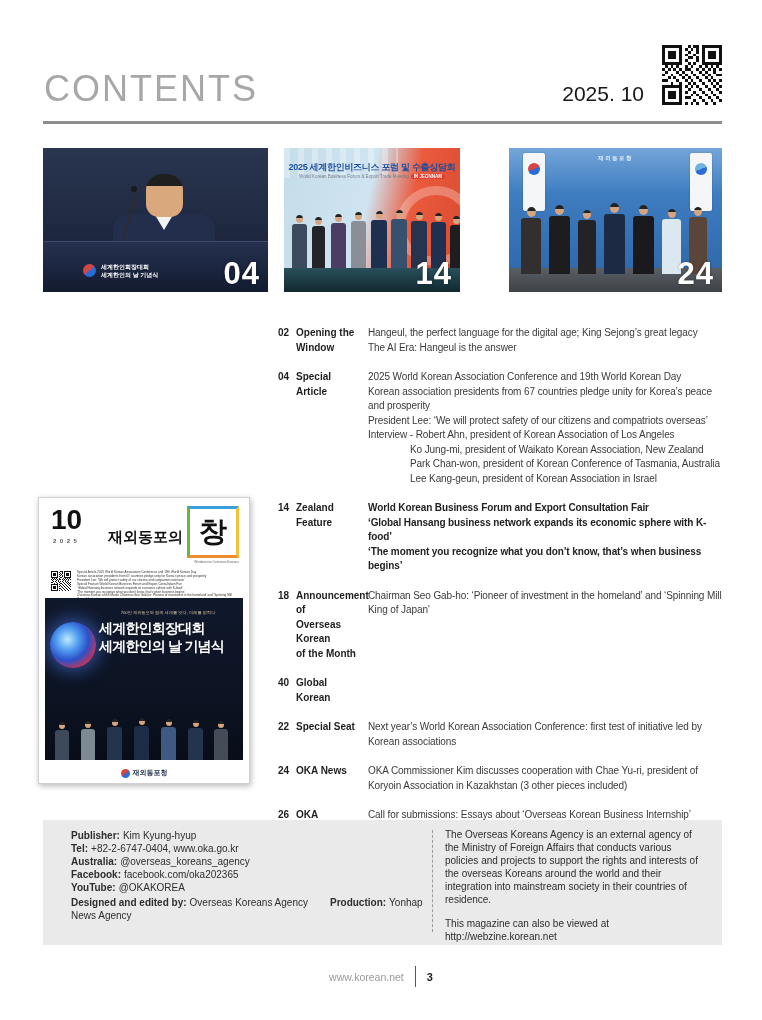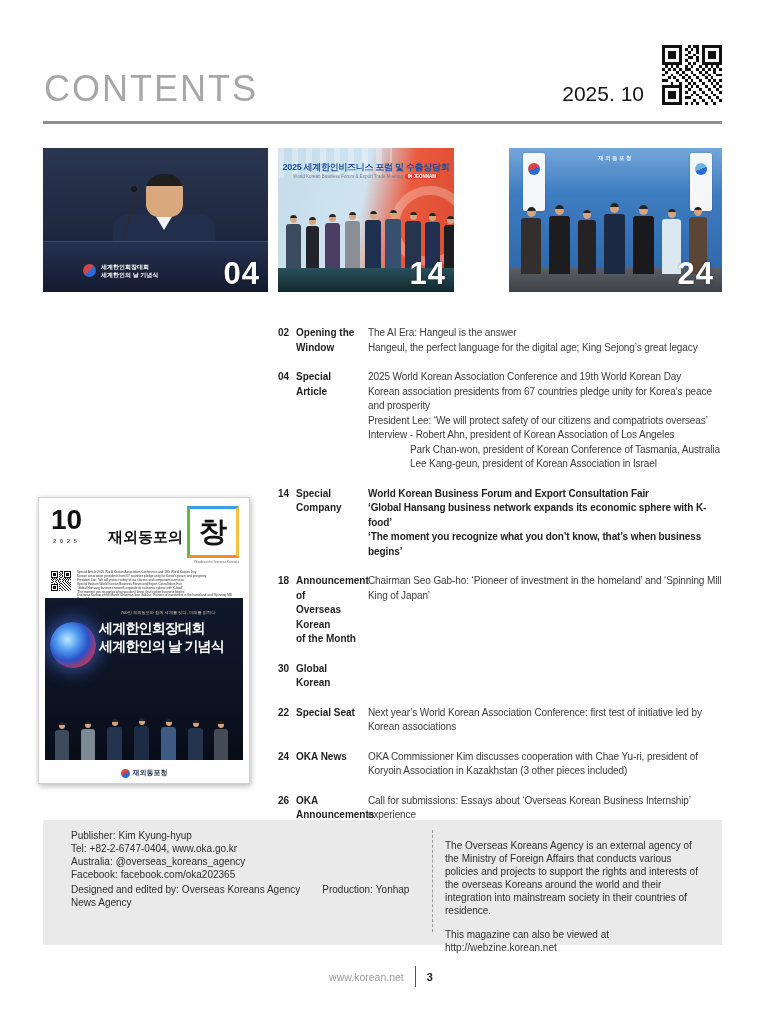--- a/index.html
+++ b/index.html
@@ -9,21 +9,21 @@
   
   .hdr-title{position:absolute;left:44px;top:68px;font-size:36px;font-weight:400;
              color:#a7a7a7;letter-spacing:2px;}
   .hdr-issue{position:absolute;right:118px;top:82px;font-size:21px;color:#161616;font-weight:400;}
   .hdr-qr{position:absolute;left:662px;top:45px;width:60px;height:60px;}
   .hdr-rule{position:absolute;left:43px;top:121px;width:679px;height:3px;background:#8d8d8d;}
 
   
   .photo{position:absolute;top:148px;height:144px;overflow:hidden;background:#222;}
   #photo1{left:43px;width:225px;}
-  #photo2{left:278px;width:176px;}
+  #photo2{left:284px;width:176px;}
   #photo3{left:509px;width:213px;}
   .pnum{position:absolute;right:8px;bottom:0px;font-size:31px;font-weight:bold;color:#fff;
         letter-spacing:1px;text-shadow:0 0 3px rgba(0,0,0,.35);}
   .pers{position:absolute;display:flex;flex-direction:column;align-items:center;}
   .pers i{display:block;}
   .hd{width:7px;height:8px;border-radius:50%;background:linear-gradient(#232323 36%,#d7a47e 36%);margin-bottom:1px;}
   .bd{border-radius:3px 3px 0 0;}
 
   
   .p1-bg{position:absolute;inset:0;background:linear-gradient(180deg,#2a3550 0%,#1f2940 55%,#141b2e 100%);}
@@ -99,25 +99,25 @@
   .cv-t1{position:absolute;left:54px;top:22px;font-size:14px;font-weight:bold;color:#fff;letter-spacing:-0.8px;}
   .cv-t2{position:absolute;left:54px;top:40px;font-size:14px;font-weight:bold;color:#fff;letter-spacing:-0.8px;}
   .cv-strip{position:absolute;left:0;bottom:5px;width:100%;display:flex;align-items:center;
             justify-content:center;gap:3px;}
   .cv-striptxt{font-size:7px;font-weight:bold;color:#1a2a4a;}
   .cv-logo{width:9px;height:9px;border-radius:50%;background:conic-gradient(from 230deg,#d64545 0 50%,#2b6bd4 0 100%);}
 
   
   .pub{position:absolute;left:43px;top:820px;width:679px;height:125px;background:#eaeaea;}
   .pub-left{position:absolute;left:28px;top:9px;width:358px;font-size:10px;line-height:13px;color:#2d2d2d;}
-  .plb{font-weight:normal;margin-right:3px;}
+  .plb{font-weight:bold;margin-right:3px;}
   .pub-credits{margin-top:2px;}
   .pub-credits .gap{display:inline-block;width:22px;}
   .pub-div{position:absolute;left:389px;top:10px;height:102px;border-left:1px dashed #9a9a9a;}
-  .pub-right{position:absolute;left:402px;top:19px;width:258px;font-size:10px;line-height:13px;color:#2d2d2d;}
+  .pub-right{position:absolute;left:402px;top:8px;width:258px;font-size:10px;line-height:13px;color:#2d2d2d;}
   .pub-right .p2{margin-top:11px;}
 
   
   .footer{position:absolute;left:0;top:966px;width:100%;display:flex;align-items:center;
           justify-content:center;gap:11px;}
   .f-url{font-size:10.5px;color:#9a9a9a;}
   .f-bar{width:1px;height:21px;background:#555;}
   .f-page{font-size:11px;font-weight:bold;color:#1d1d1d;}
 </style>
 </head>
@@ -253,60 +253,61 @@
     <div class="pnum">24</div>
   </div>
 
   <div class="toc">
 
     <div class="entry">
       <div class="enum">02</div>
       <div class="etitle">Opening the
 Window</div>
       <div>
+        <div class="eline">Hangeul, the perfect language for the digital age; King Sejong’s great legacy</div>
         <div class="eline">The AI Era: Hangeul is the answer</div>
-        <div class="eline">Hangeul, the perfect language for the digital age; King Sejong’s great legacy</div>
       </div>
     </div>
 
     <div class="entry">
       <div class="enum">04</div>
       <div class="etitle">Special Article</div>
       <div>
         <div class="eline">2025 World Korean Association Conference and 19th World Korean Day</div>
         <div class="eline">Korean association presidents from 67 countries pledge unity for Korea’s peace and prosperity</div>
         <div class="eline">President Lee: ‘We will protect safety of our citizens and compatriots overseas’</div>
         <div class="eline">Interview - Robert Ahn, president of Korean Association of Los Angeles</div>
+        <div class="eline ind">Ko Jung-mi, president of Waikato Korean Association, New Zealand</div>
         <div class="eline ind">Park Chan-won, president of Korean Conference of Tasmania, Australia</div>
         <div class="eline ind">Lee Kang-geun, president of Korean Association in Israel</div>
       </div>
     </div>
 
     <div class="entry">
       <div class="enum">14</div>
-      <div class="etitle">Special Company</div>
+      <div class="etitle">Zealand Feature</div>
       <div>
         <div class="eline b">World Korean Business Forum and Export Consultation Fair</div>
         <div class="eline b">‘Global Hansang business network expands its economic sphere with K-food’</div>
         <div class="eline b">‘The moment you recognize what you don’t know, that’s when business begins’</div>
       </div>
     </div>
 
     <div class="entry">
       <div class="enum">18</div>
       <div class="etitle">Announcement of
 Overseas Korean
 of the Month</div>
       <div>
         <div class="eline">Chairman Seo Gab-ho: ‘Pioneer of investment in the homeland’ and ‘Spinning Mill King of Japan’</div>
       </div>
     </div>
 
     <div class="entry">
-      <div class="enum">30</div>
+      <div class="enum">40</div>
       <div class="etitle">Global Korean</div>
     </div>
 
     <div class="entry">
       <div class="enum">22</div>
       <div class="etitle">Special Seat</div>
       <div>
         <div class="eline">Next year’s World Korean Association Conference: first test of initiative led by Korean associations</div>
       </div>
     </div>
@@ -387,20 +388,21 @@
       <div class="cv-striptxt">재외동포청</div>
     </div>
   </div>
 
   <div class="pub">
     <div class="pub-left">
       <div><span class="plb">Publisher:</span><span>Kim Kyung-hyup</span></div>
       <div><span class="plb">Tel:</span><span>+82-2-6747-0404, www.oka.go.kr</span></div>
       <div><span class="plb">Australia:</span><span>@overseas_koreans_agency</span></div>
       <div><span class="plb">Facebook:</span><span>facebook.com/oka202365</span></div>
+      <div><span class="plb">YouTube:</span><span>@OKAKOREA</span></div>
       <div class="pub-credits">
         <span class="plb">Designed and edited by:</span><span>Overseas Koreans Agency</span><span class="gap"></span><span class="plb">Production:</span><span>Yonhap News Agency</span>
       </div>
     </div>
     <div class="pub-div"></div>
     <div class="pub-right">
       <div>The Overseas Koreans Agency is an external agency of the Ministry of Foreign Affairs that conducts various policies and projects to support the rights and interests of the overseas Koreans around the world and their integration into mainstream society in their countries of residence.</div>
       <div class="p2">This magazine can also be viewed at http://webzine.korean.net</div>
     </div>
   </div>

